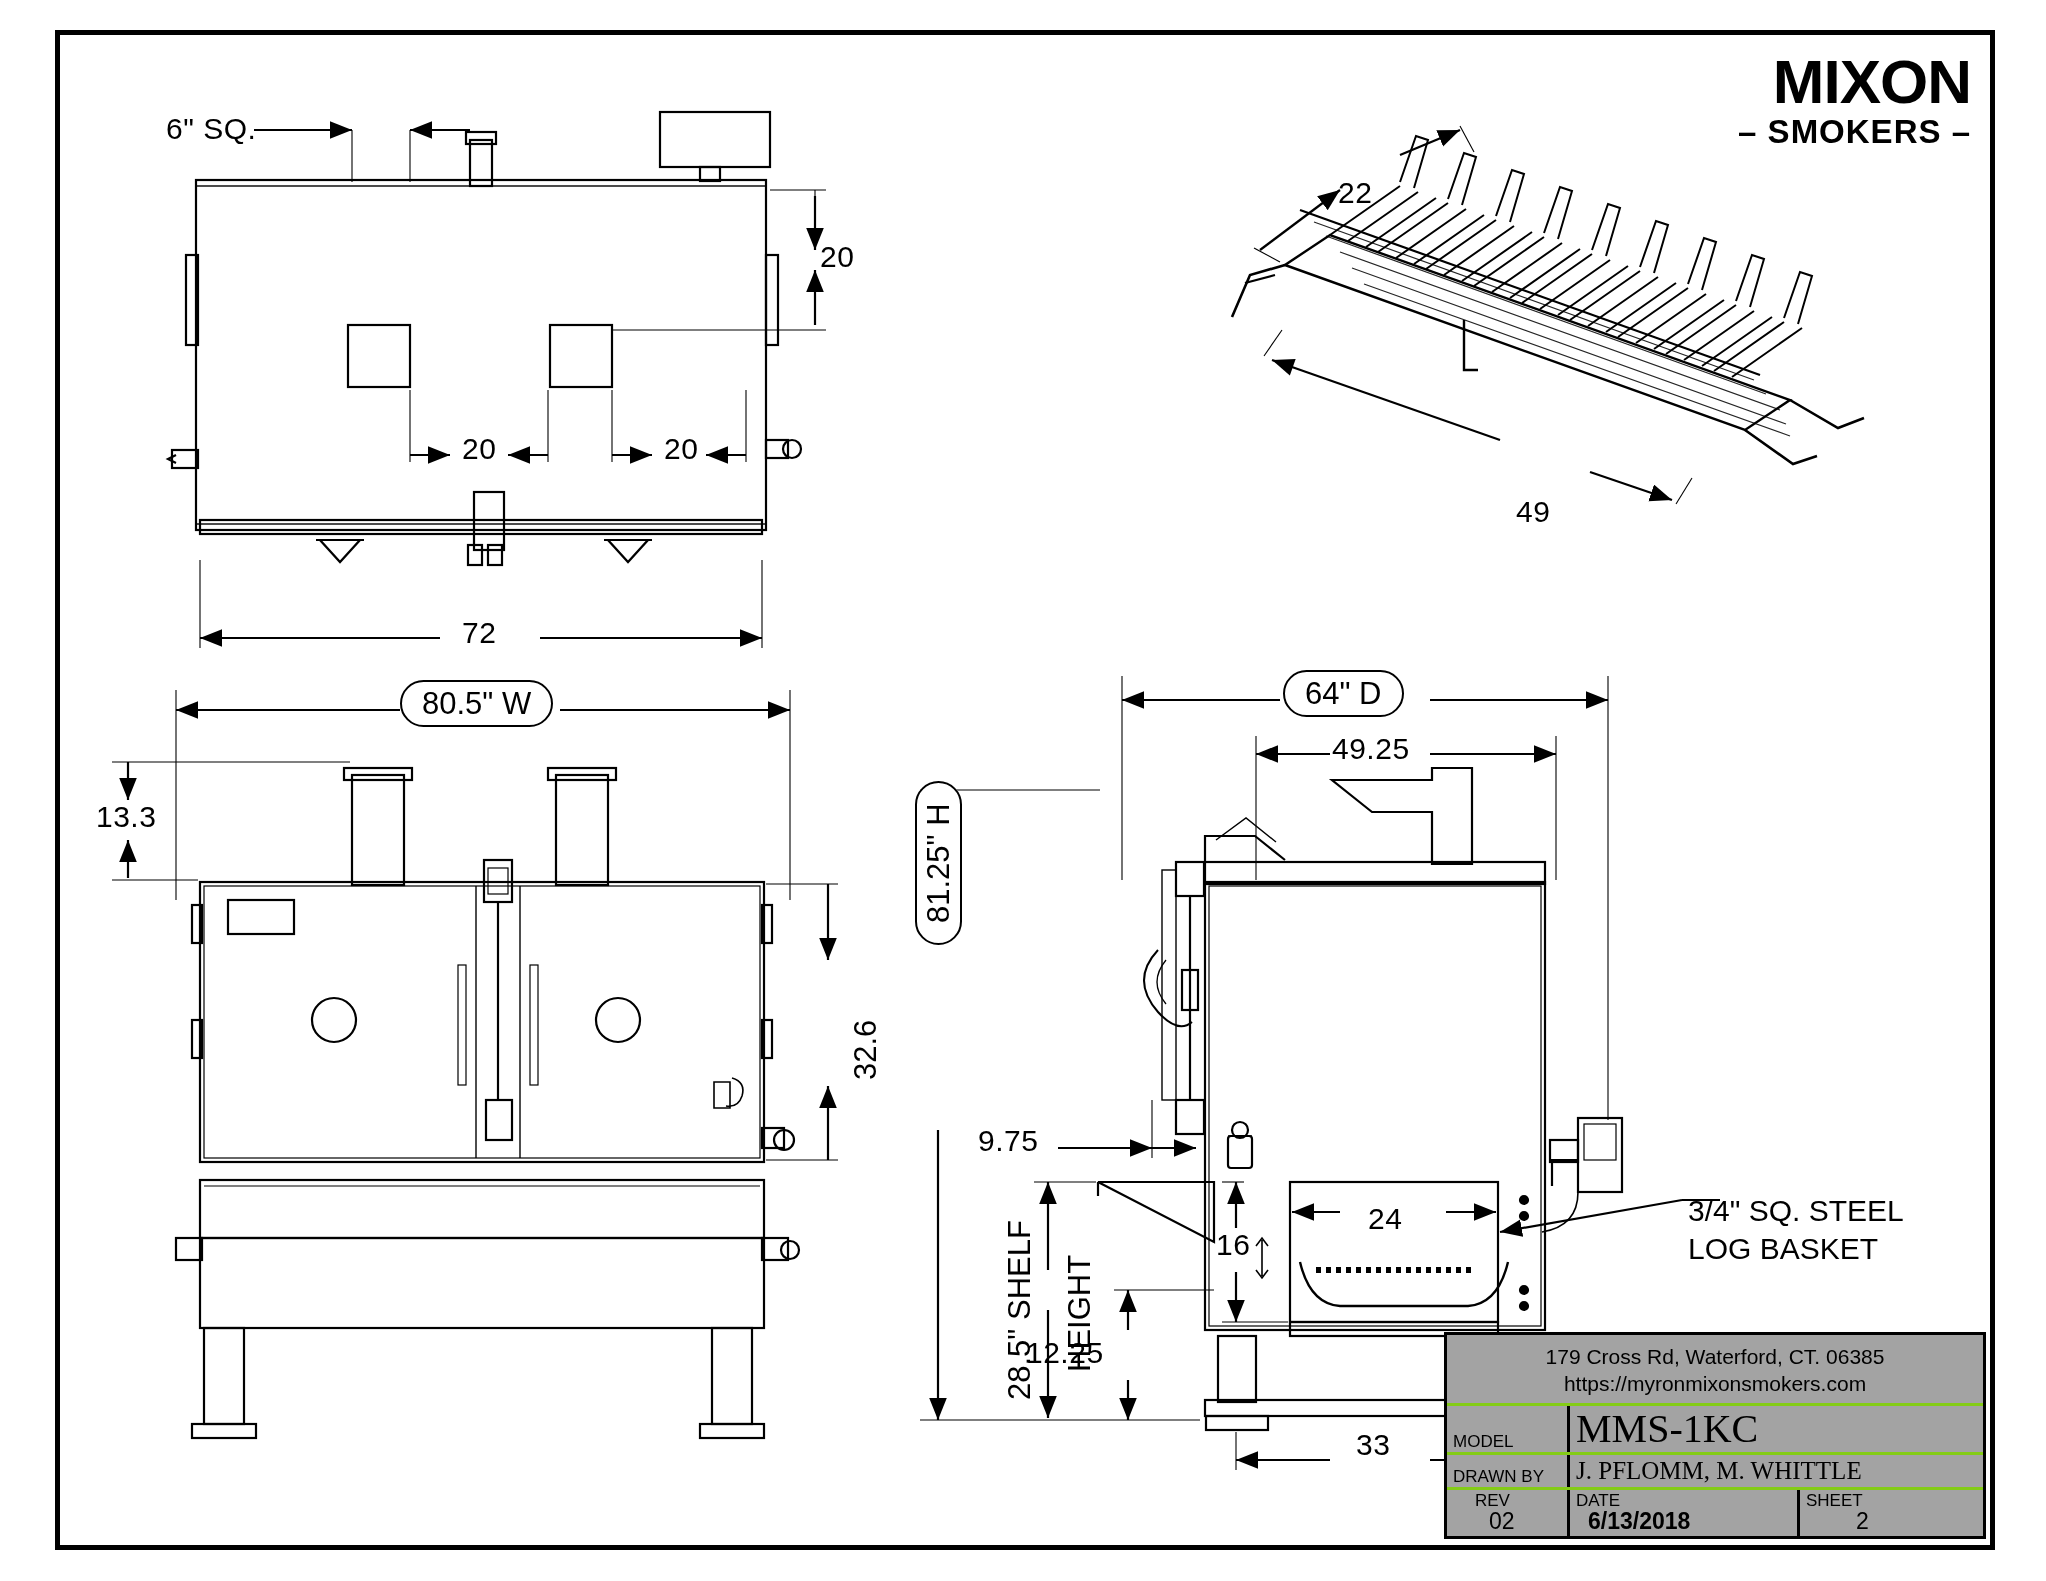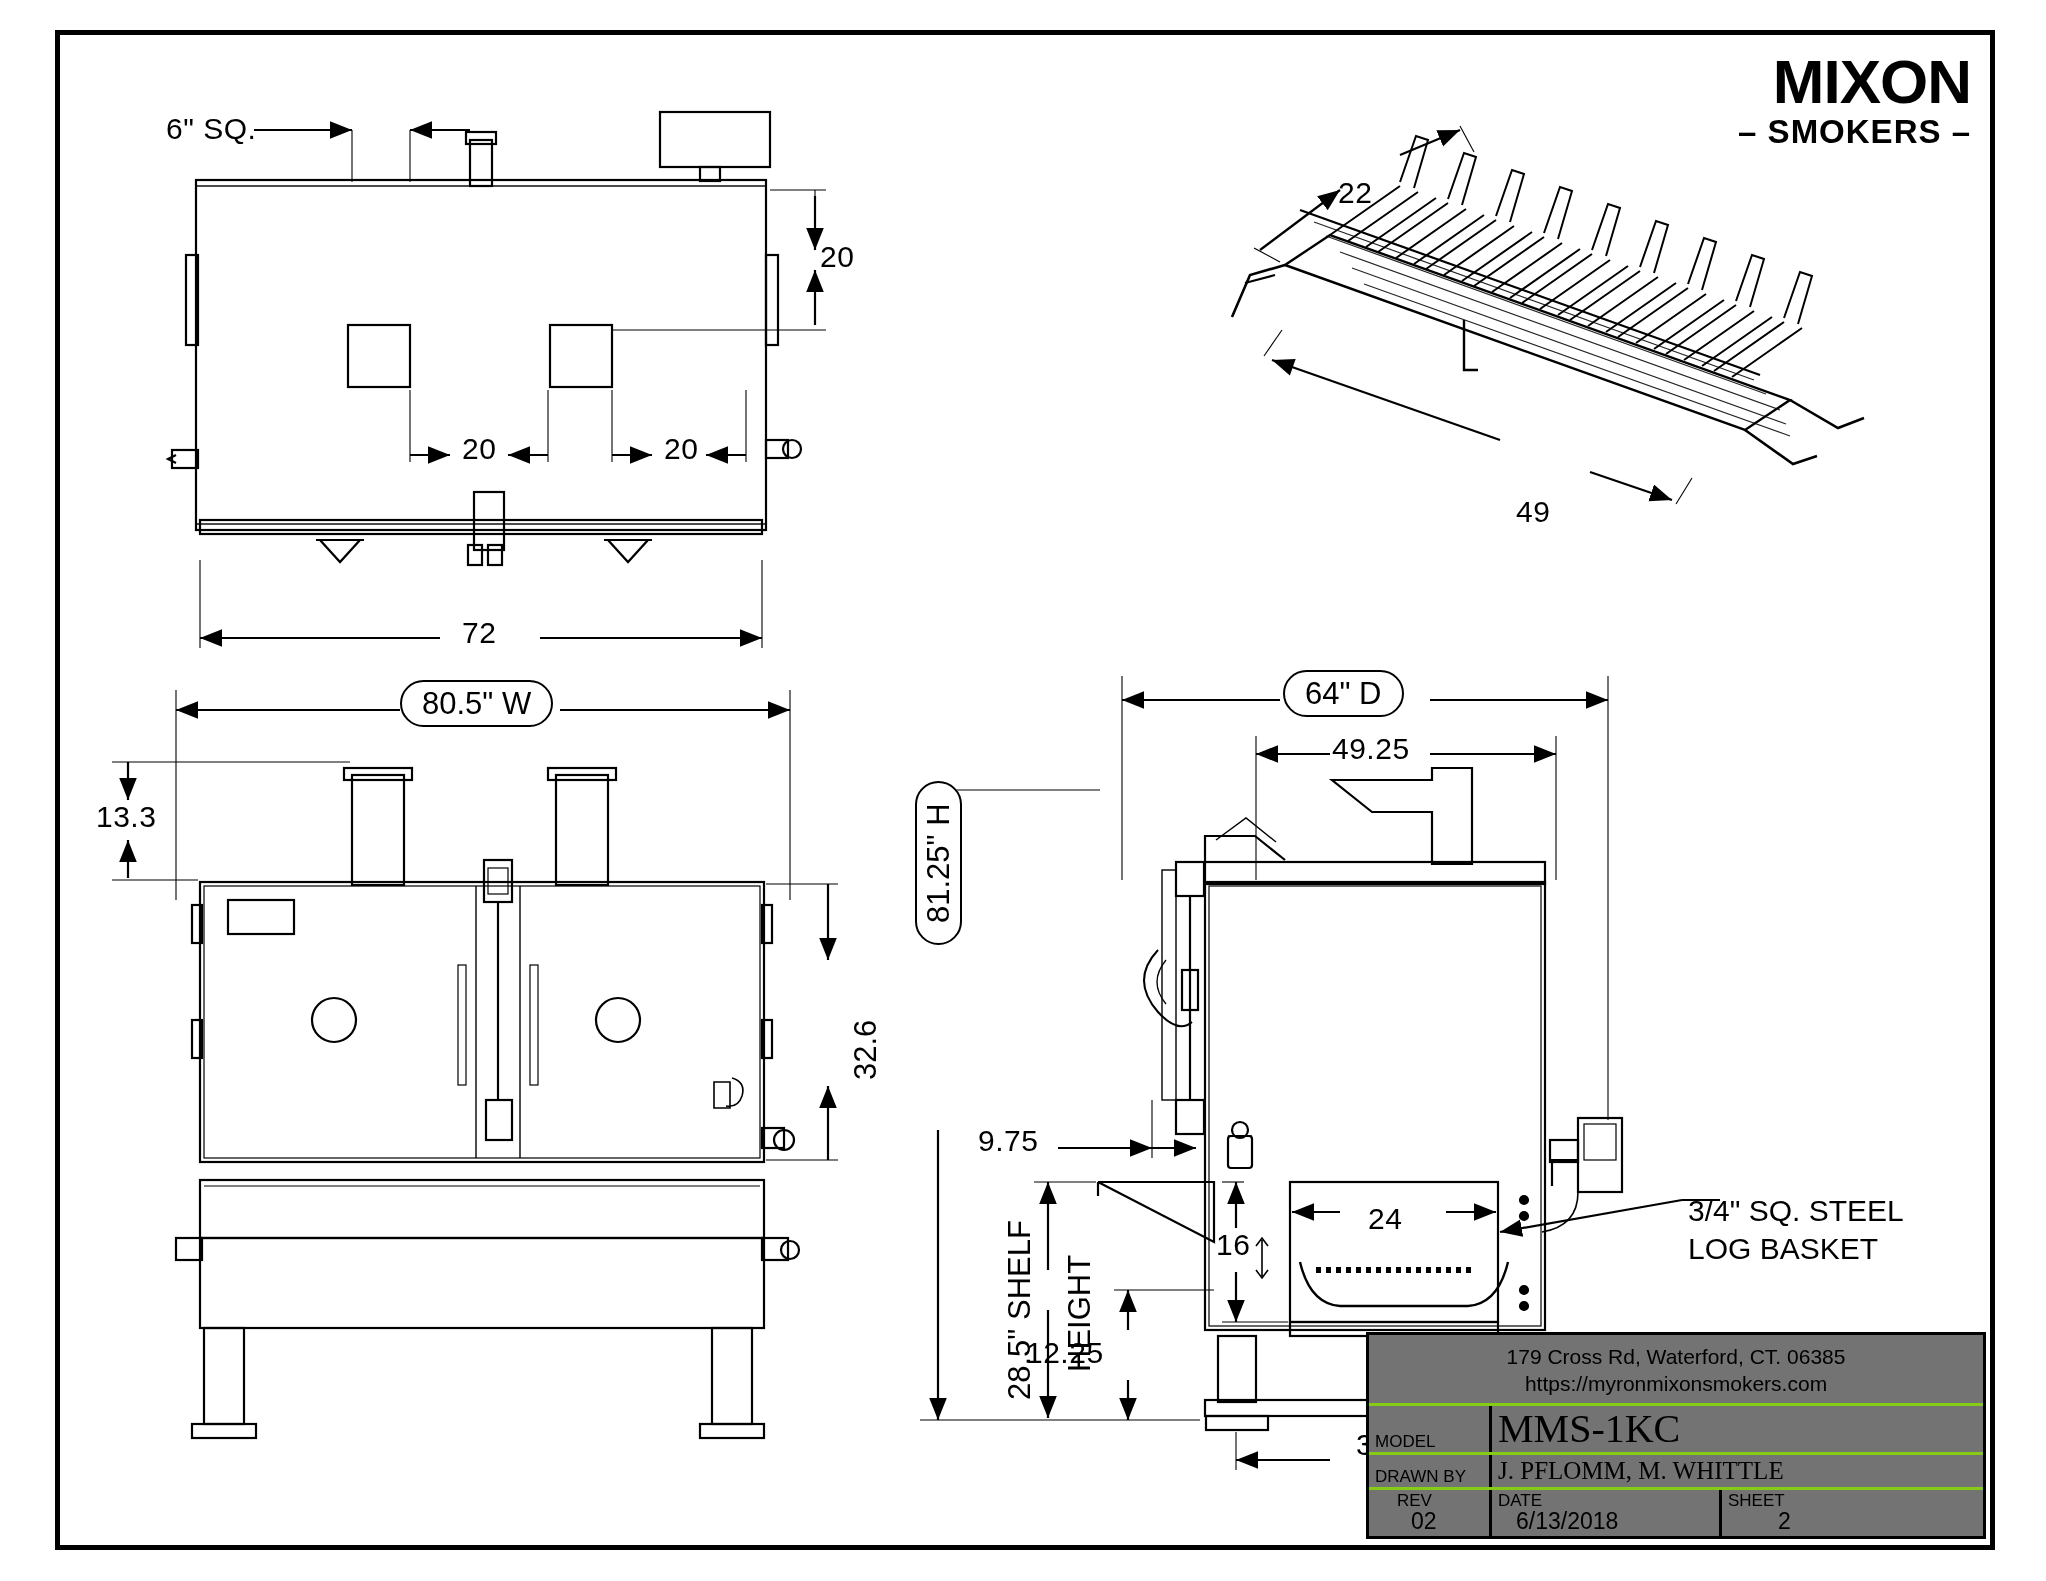--- a/index.html
+++ b/index.html
@@ -7,21 +7,21 @@
   #sheet{position:relative;width:2046px;height:1581px;background:#fff;overflow:hidden;}
   .frame{position:absolute;left:55px;top:30px;width:1940px;height:1520px;border:5px solid #000;box-sizing:border-box;}
   .lbl{position:absolute;white-space:nowrap;font-family:"Liberation Sans",sans-serif;}
   .dim{font-size:30px;letter-spacing:0.5px;}
   svg{position:absolute;left:0;top:0;width:2046px;height:1581px;overflow:visible;}
   
   #logo{position:absolute;right:75px;top:52px;text-align:right;line-height:0.96;}
   #logo .l1,#logo .l2{font-family:"Liberation Sans",sans-serif;font-weight:bold;font-size:62px;letter-spacing:-1px;}
   #logo .l3{font-family:"Liberation Sans",sans-serif;font-weight:bold;font-size:33px;letter-spacing:1px;margin-top:4px;}
   
-  #titleblock{position:absolute;right:60px;bottom:42px;width:620px;border:3px solid #000;background:#737373;box-sizing:border-box;}
+  #titleblock{position:absolute;right:60px;bottom:42px;width:542px;border:3px solid #000;background:#a3a3a3;box-sizing:border-box;}
   #addr{padding:8px 10px 6px 10px;text-align:center;font-size:21px;line-height:1.3;}
   .tbrow{display:flex;border-top:3px solid #84cc16;align-items:flex-end;}
   .tbcell{padding:2px 6px;box-sizing:border-box;}
   .tbcell + .tbcell{border-left:3px solid #000;}
   .tbkey{font-size:17px;display:block;line-height:1;}
   .tbval{font-size:40px;font-family:"Liberation Serif",serif;line-height:1.05;}
   .tbval-sm{font-size:25px;font-family:Liberation Serif, serif;line-height:1.1;}
   .tbval-xs{font-size:23px;font-family:"Liberation Sans",sans-serif;line-height:1.1;}
   .pillwrap{position:absolute;}
   .pill{border:2px solid #000;border-radius:26px;padding:4px 20px;font-size:31px;background:#fff;}
@@ -374,21 +374,21 @@
         <span class="tbval-sm">J. PFLOMM, M. WHITTLE</span>
       </div>
     </div>
     <div class="tbrow">
       <div class="tbcell" style="width:120px;padding-left:28px;">
         <span class="tbkey">REV</span>
         <span class="tbval-xs" style="margin-left:14px;">02</span>
       </div>
       <div class="tbcell" style="width:230px;">
         <span class="tbkey">DATE</span>
-        <span class="tbval-xs" style="margin-left:18px;">6/13/2018</span>
+        <span class="tbval-xs" style="margin-left:12px;font-weight:bold;">6/13/2018</span>
       </div>
       <div class="tbcell" style="flex:1;">
         <span class="tbkey">SHEET</span>
         <span class="tbval-xs" style="margin-left:50px;">2</span>
       </div>
     </div>
   </div>
 </div>
 
 </body></html>

